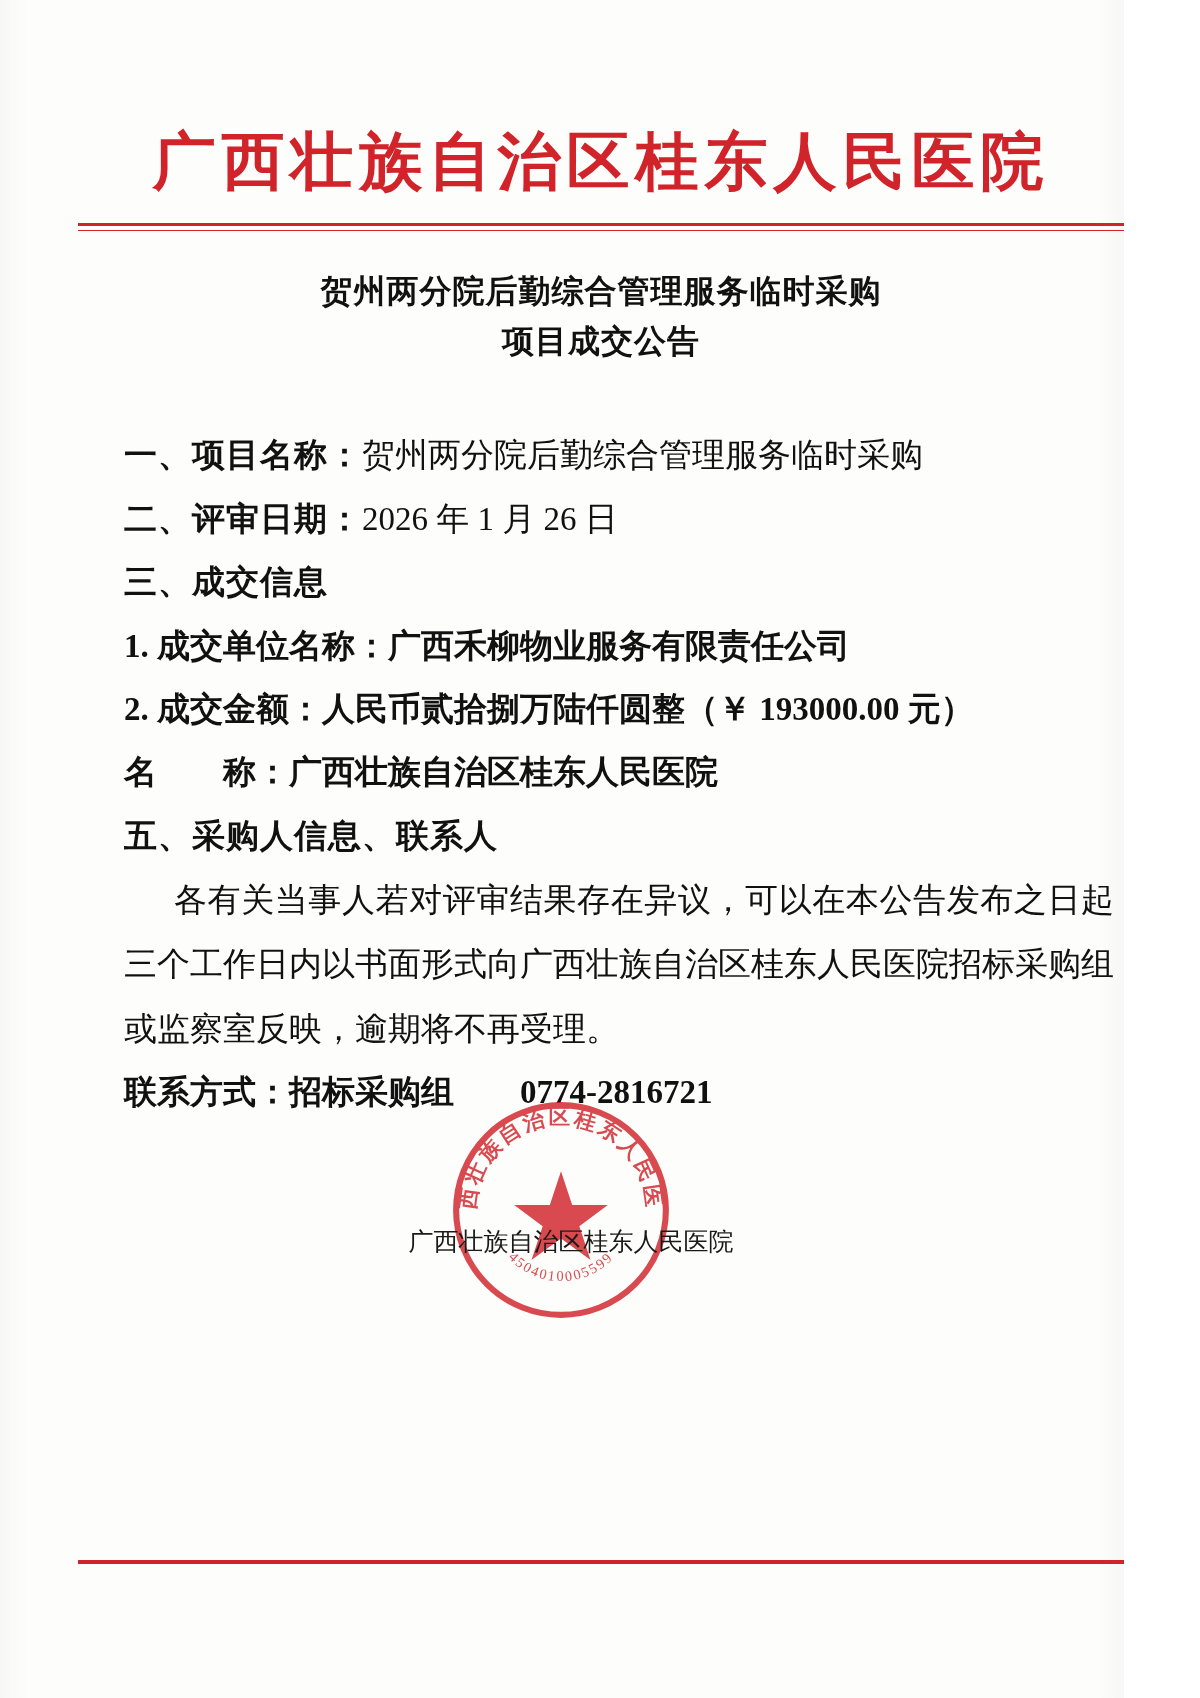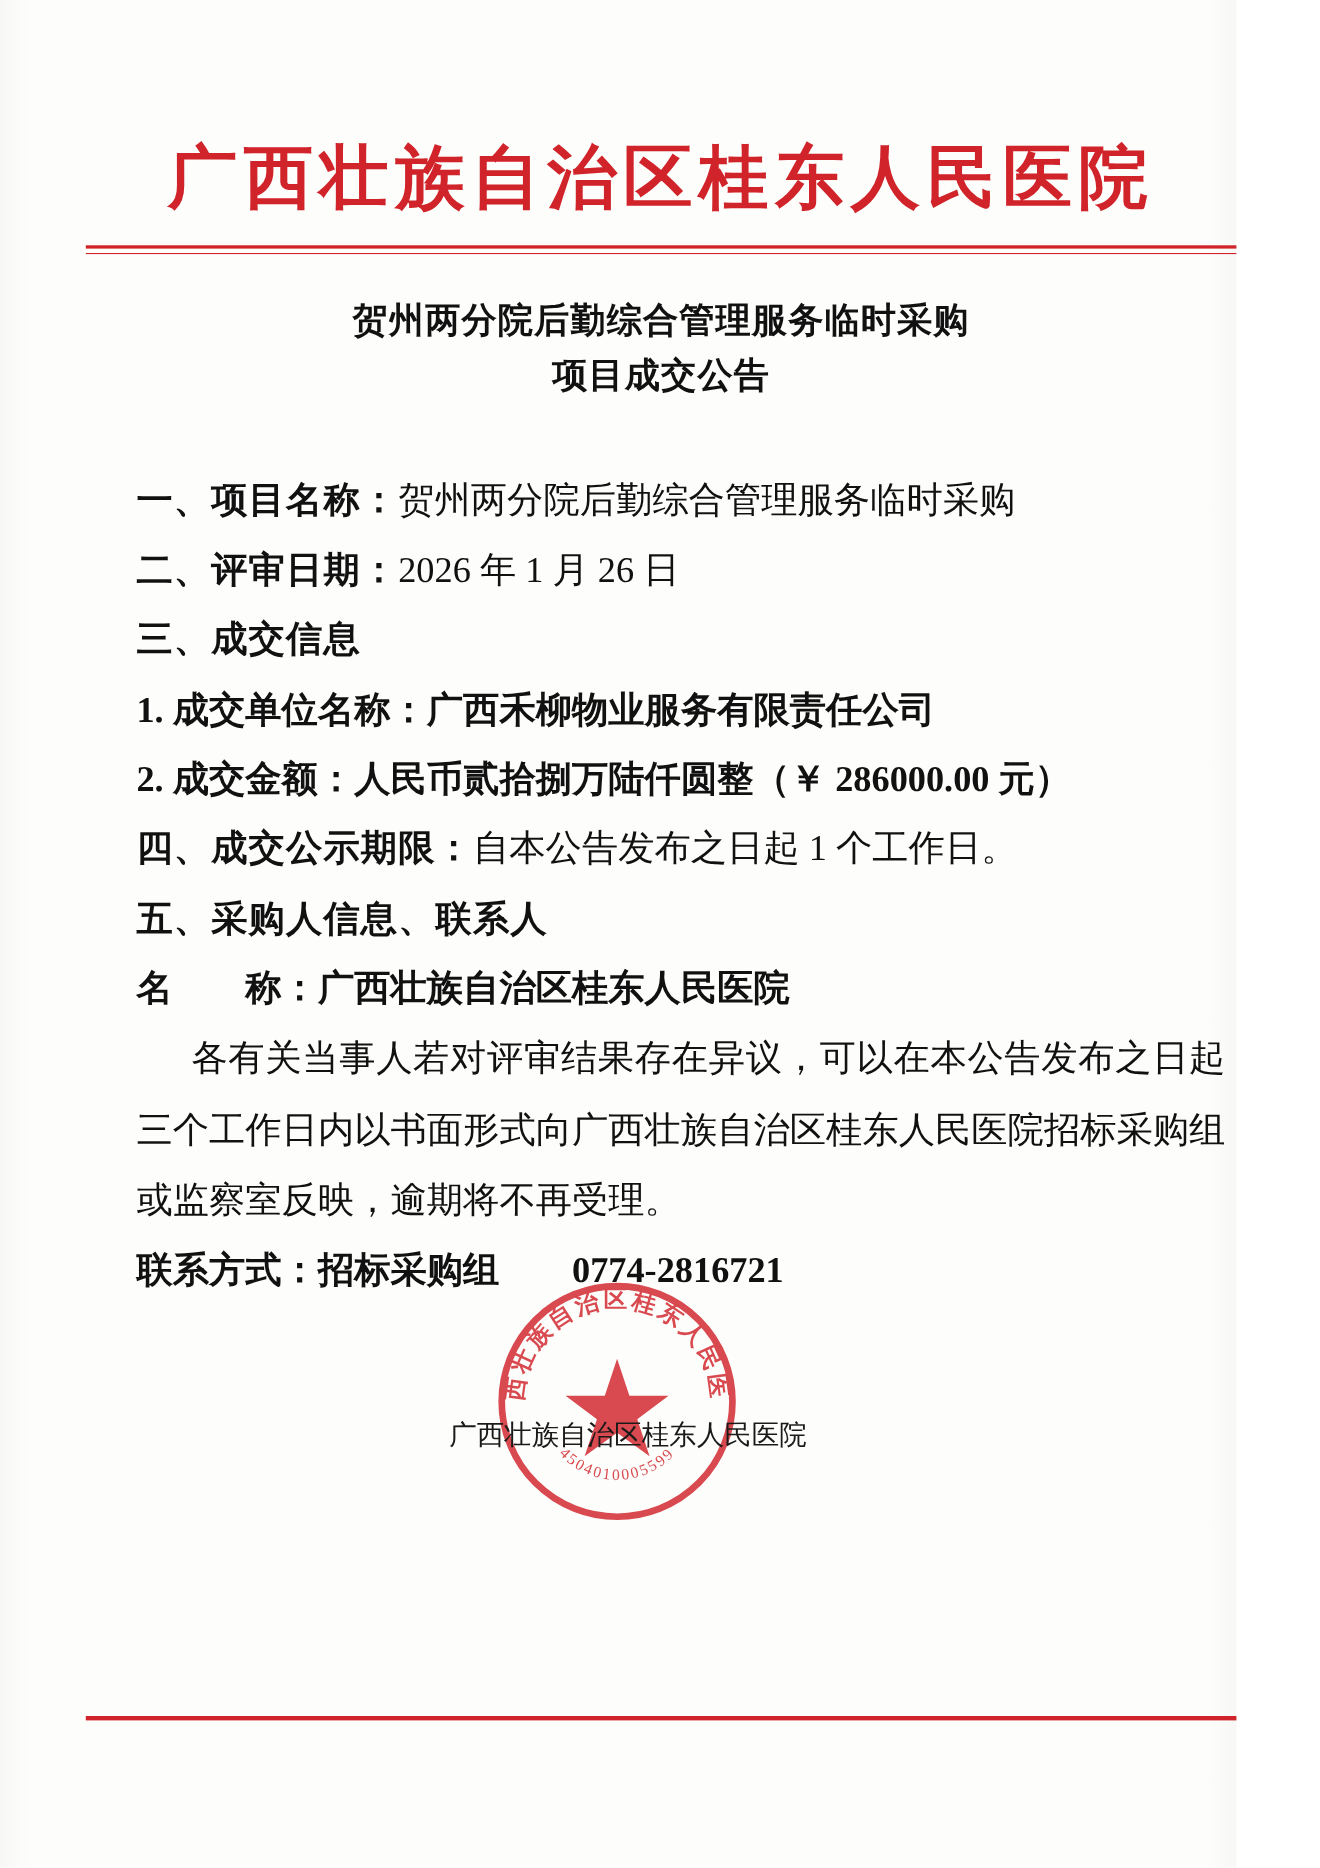--- a/index.html
+++ b/index.html
@@ -158,31 +158,28 @@
       </div>
 
       <div class="line heading-line">
         <span>二、评审日期：</span><span class="val">2026 年 1 月 26 日</span>
       </div>
 
       <div class="line heading-line">三、成交信息</div>
 
       <div class="line sub-line">1. 成交单位名称：广西禾柳物业服务有限责任公司</div>
 
-      <div class="line sub-line">2. 成交金额：人民币贰拾捌万陆仟圆整（￥ 286000.00 元）</div>
-
-      <div class="line heading-line">
-        <span>四、成交公示期限：</span><span class="val">自本公告发布之日起 1 个工作日。</span>
-      </div>
-
-      <div class="line heading-line">五、采购人信息、联系人</div>
+      <div class="line sub-line">2. 成交金额：人民币贰拾捌万陆仟圆整（￥ 193000.00 元）</div>
+
 
       <div class="line sub-line">
         <span>名　　称：</span><span>广西壮族自治区桂东人民医院</span>
       </div>
+
+      <div class="line heading-line">五、采购人信息、联系人</div>
 
 
 
       <div class="para">各有关当事人若对评审结果存在异议，可以在本公告发布之日起三个工作日内以书面形式向广西壮族自治区桂东人民医院招标采购组或监察室反映，逾期将不再受理。</div>
 
       <div class="line sub-line">联系方式：招标采购组　　0774-2816721</div>
 
     </div>
 
     <div class="sign-block">

